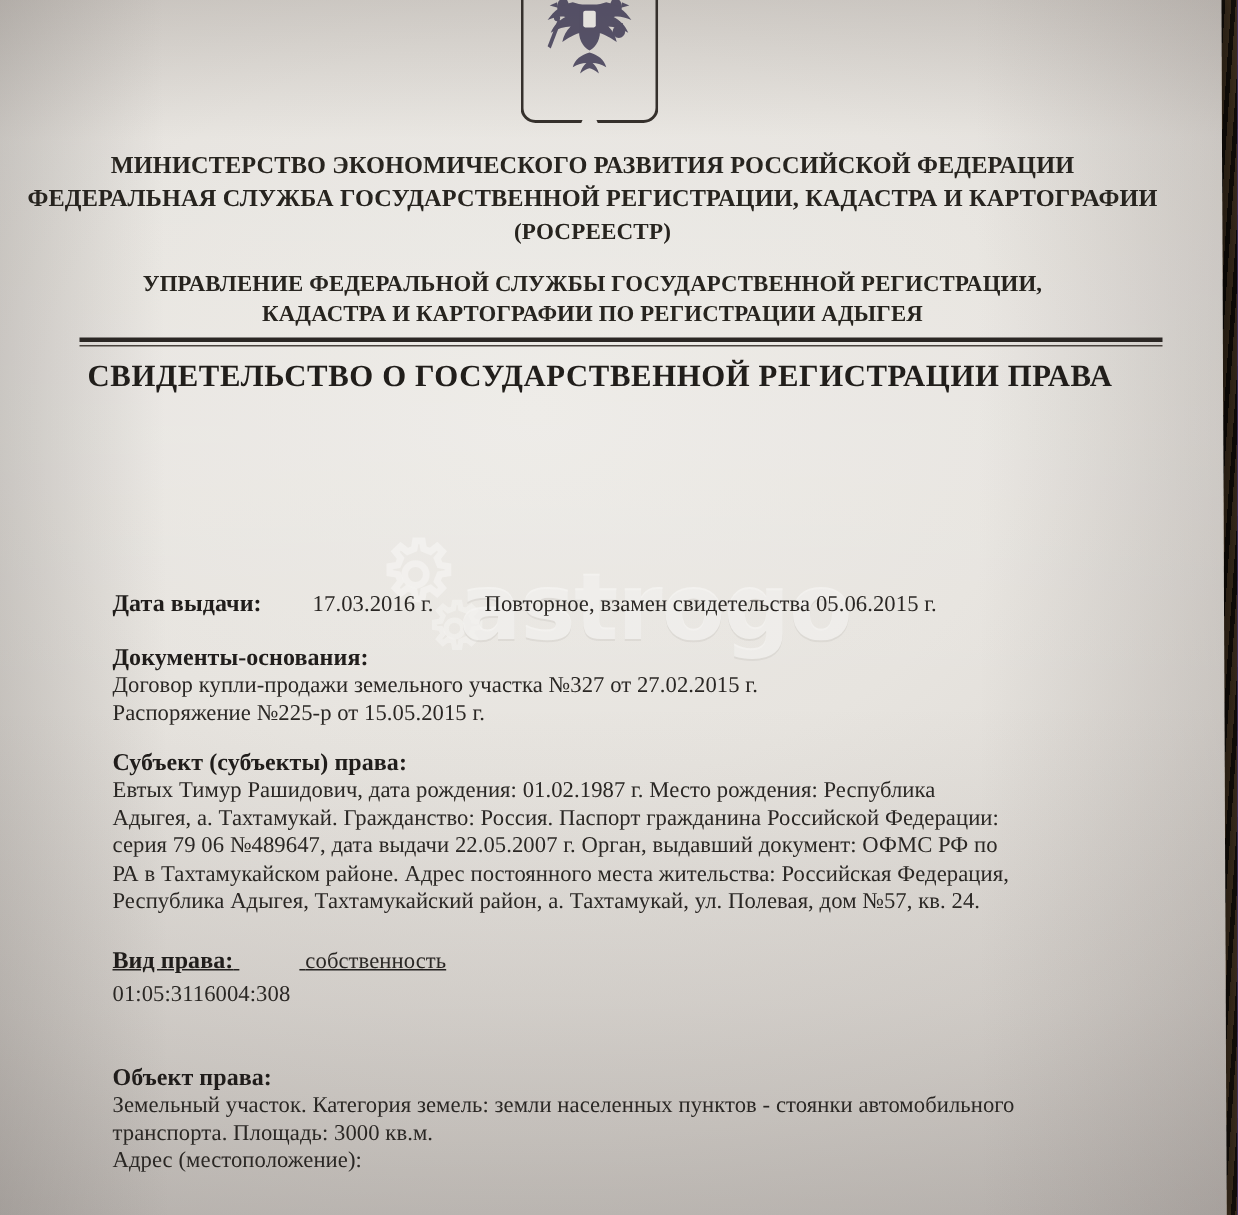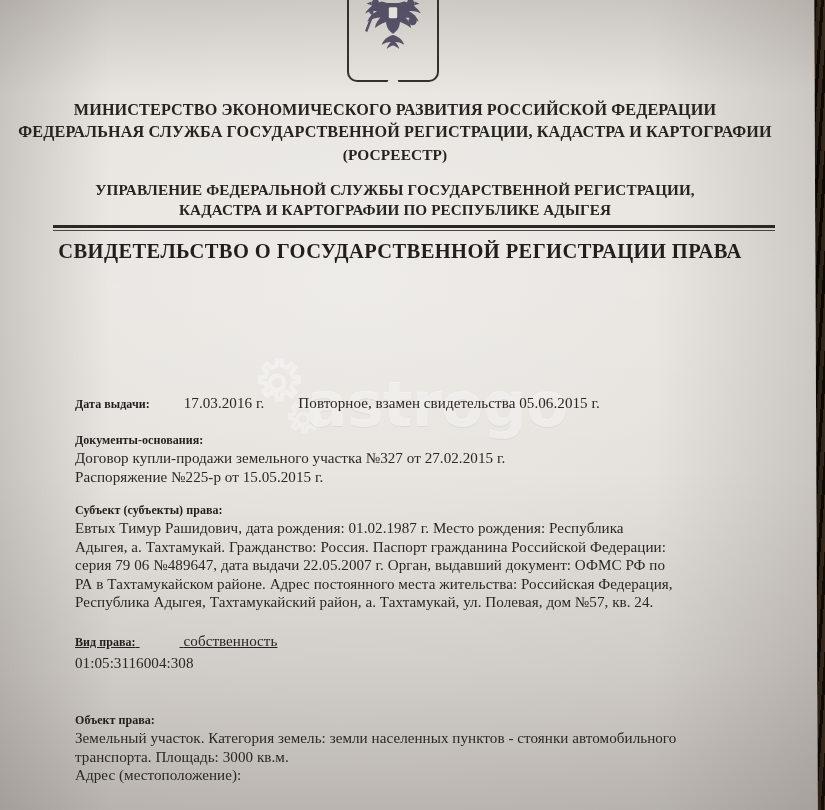--- a/index.html
+++ b/index.html
@@ -172,21 +172,21 @@
     white-space: nowrap;
   }
   .wm-gear { position: absolute; opacity: .8; }
   .wm-gear-a { left: 2px;   top: 4px;  width: 54px; height: 54px; }
   .wm-gear-b { left: 34px;  top: 46px; width: 42px; height: 42px; }
 
   
   .body-block { position: absolute; left: 75px; width: 700px; }
   .lbl {
     font-weight: bold;
-    font-size: 12px;
+    font-size: 16px;
     color: #201d1b;
     letter-spacing: .05px;
   }
   .val {
     font-size: 15.1px;
     color: #2a2724;
     letter-spacing: .05px;
     text-align: right;
   }
   .ln { line-height: 18.4px; white-space: nowrap; }
@@ -245,21 +245,21 @@
         <g fill="#e9e6e2">
           <rect x="44" y="36" width="12" height="16" rx="2"></rect>
         </g>
       </svg>
     </div>
 
     <div class="hdr hdr-min">МИНИСТЕРСТВО ЭКОНОМИЧЕСКОГО РАЗВИТИЯ РОССИЙСКОЙ ФЕДЕРАЦИИ</div>
     <div class="hdr hdr-fed">ФЕДЕРАЛЬНАЯ СЛУЖБА ГОСУДАРСТВЕННОЙ РЕГИСТРАЦИИ, КАДАСТРА И КАРТОГРАФИИ</div>
     <div class="hdr hdr-upr1">УПРАВЛЕНИЕ ФЕДЕРАЛЬНОЙ СЛУЖБЫ ГОСУДАРСТВЕННОЙ РЕГИСТРАЦИИ,</div>
     <div class="hdr hdr-ros">(РОСРЕЕСТР)</div>
-    <div class="hdr hdr-upr2">КАДАСТРА И КАРТОГРАФИИ ПО РЕСПУБЛИКЕ АДЫГЕЯ</div>
+    <div class="hdr hdr-upr2">КАДАСТРА И КАРТОГРАФИИ ПО РЕГИСТРАЦИИ АДЫГЕЯ</div>
 
     <div class="rule rule-thick"></div>
     <div class="rule rule-thin"></div>
 
     <div class="doc-title">СВИДЕТЕЛЬСТВО О ГОСУДАРСТВЕННОЙ РЕГИСТРАЦИИ ПРАВА</div>
 
     <div class="watermark">
       <svg class="wm-gear wm-gear-a" viewBox="0 0 60 60">
         <g fill="none" stroke="rgba(255,255,255,.78)" stroke-width="5">
           <path d="M30 5 l5 0 1 6 5 2 5 -4 4 4 -4 5 2 5 6 1 0 5 -6 1 -2 5 4 5 -4 4 -5 -4 -5 2 -1 6 -5 0 -1 -6 -5 -2 -5 4 -4 -4 4 -5 -2 -5 -6 -1 0 -5 6 -1 2 -5 -4 -5 4 -4 5 4 5 -2z"></path>

